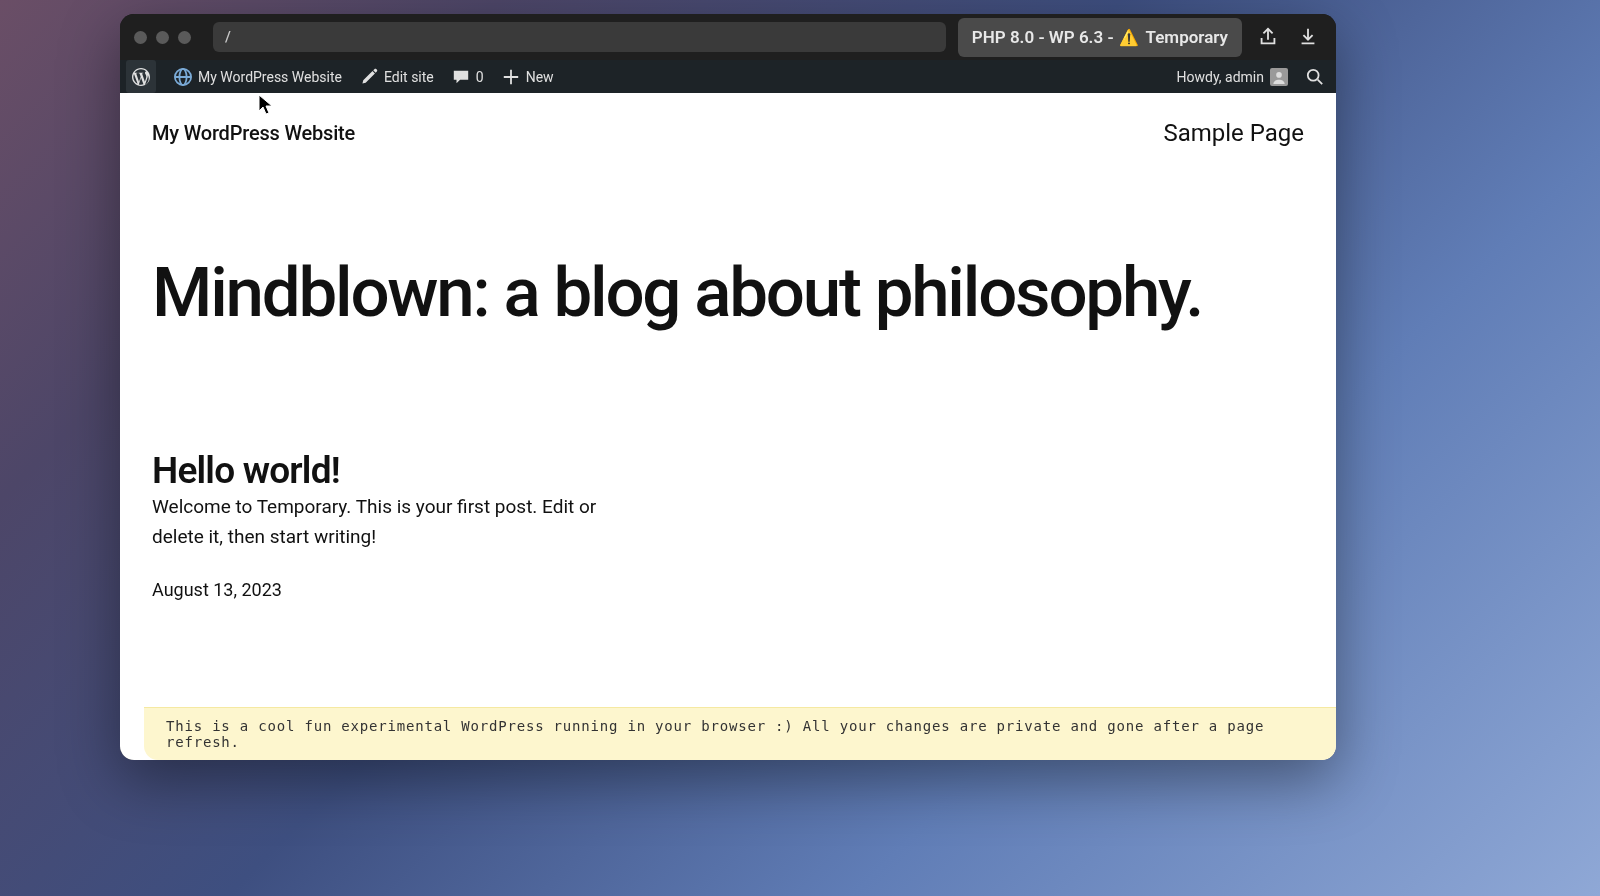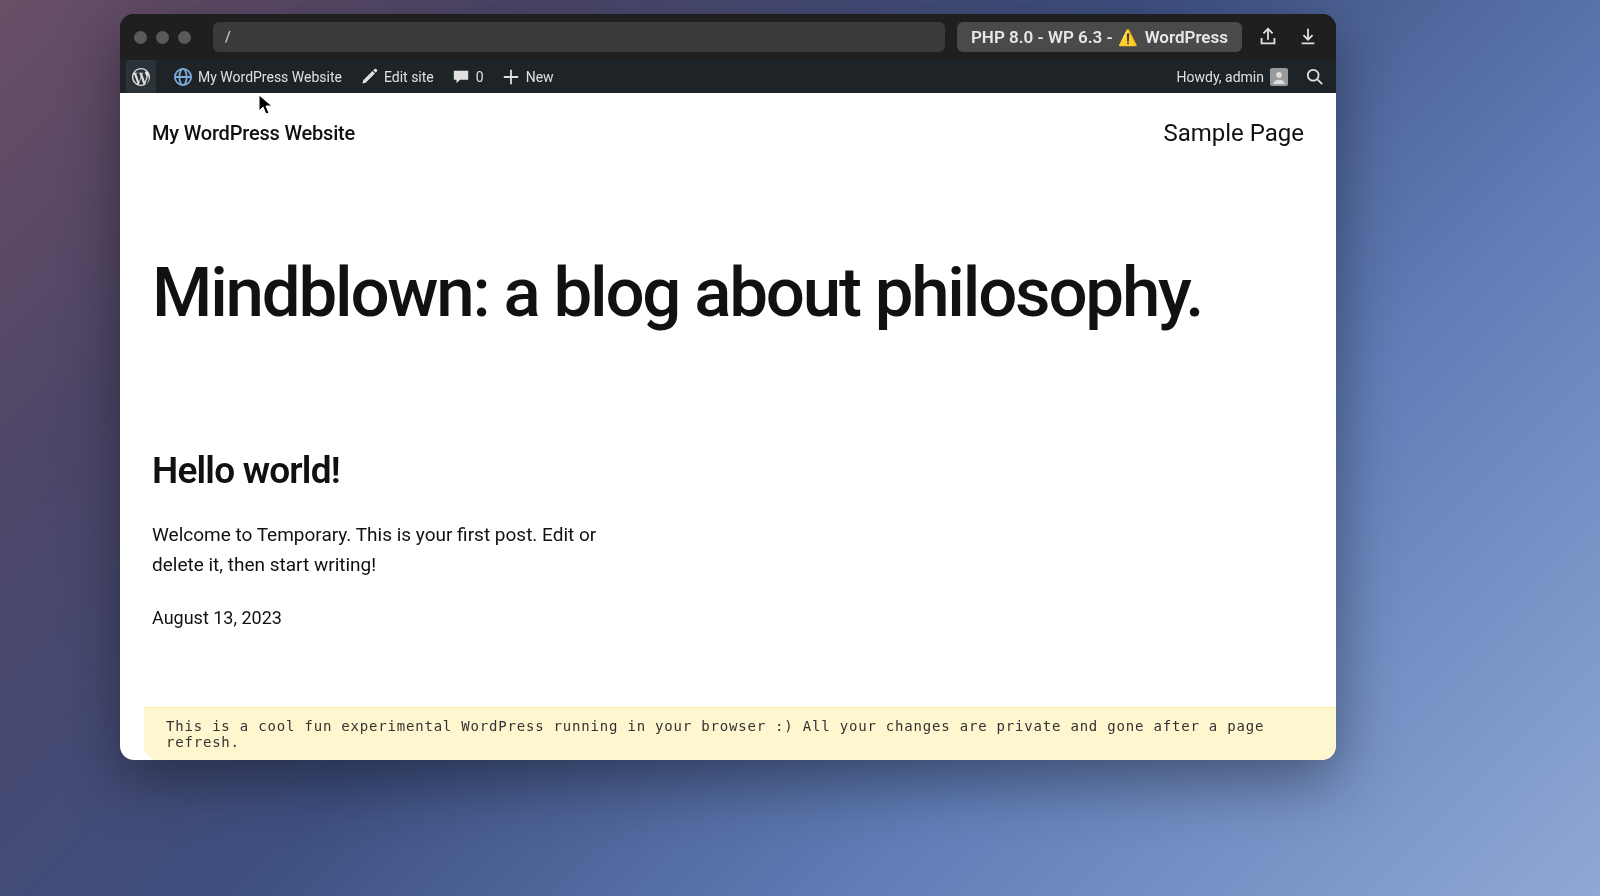--- a/index.html
+++ b/index.html
@@ -52,21 +52,21 @@
     background: #3a3a3a;
     border-radius: 6px;
     display: flex;
     align-items: center;
     padding: 0 12px;
     color: #c8c8c8;
     font-size: 15px;
     font-weight: 500;
   }
   .env-badge {
-    height: 30px;
+    height: 39px;
     background: #4a4a4a;
     border-radius: 6px;
     display: flex;
     align-items: center;
     padding: 0 14px;
     color: #e8e8e8;
     font-size: 17px;
     font-weight: 600;
     gap: 6px;
     white-space: nowrap;
@@ -149,21 +149,20 @@
   }
   .post-block {
     padding: 60px 32px 0 32px;
     max-width: 560px;
   }
   .post-title {
     font-size: 37px;
     font-weight: 600;
     letter-spacing: -0.8px;
     color: #111;
-    margin-bottom: 28px;
   }
   .post-excerpt {
     font-size: 19px;
     line-height: 1.55;
     color: #111;
     margin-bottom: 28px;
   }
   .post-date {
     font-size: 18px;
     color: #111;
@@ -205,21 +204,21 @@
         <div class="tl"></div>
         <div class="tl"></div>
         <div class="tl"></div>
       </div>
       <div class="url-bar">
         <span>/</span>
       </div>
       <div class="env-badge">
         <span>PHP 8.0 - WP 6.3 - </span>
         <span class="warn">⚠️</span>
-        <span>WordPress</span>
+        <span>Temporary</span>
       </div>
       <div class="chrome-icon-btn">
         <svg viewBox="0 0 24 24">
           <path d="M12 3v12"></path>
             <path d="M7 8l5-5 5 5"></path>
             <path d="M5 13v6h14v-6"></path>
         </svg>
       </div>
       <div class="chrome-icon-btn">
         <svg viewBox="0 0 24 24">

